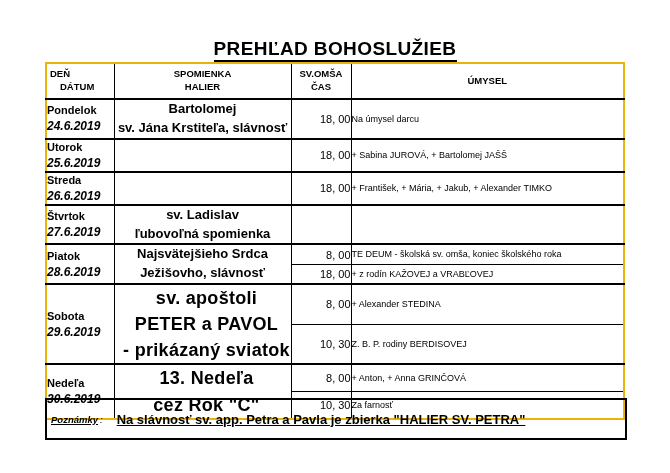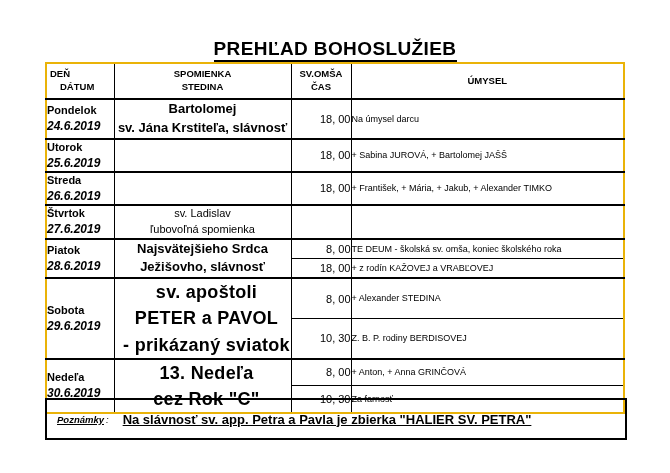--- a/index.html
+++ b/index.html
@@ -100,21 +100,21 @@
   
   .mem-cell {
     text-align: center;
     padding: 1px 4px;
     line-height: 1.45;
     border-right: 2px solid #000;
   }
   .mem-line { white-space: nowrap; }
   .mem-big     { font-size: 13px; font-weight: bold; }
   .mem-xl      { font-size: 18px; font-weight: bold; letter-spacing: 0.3px; margin-left: 8px; }
-  .mem-small   { font-size: 11px;  font-weight: normal; }
+  .mem-small   { font-size: 13px;  font-weight: bold; }
   .mem-right   { text-align: center; }
 
   
   .time-cell {
     text-align: right;
     font-size: 11px;
     font-weight: bold;
     border-right: 2px solid #000;
     white-space: nowrap;
   }
@@ -148,21 +148,21 @@
     height: 38px;
     border: 2px solid #000;
     display: flex;
     align-items: center;
   }
   .notes-label {
     font-size: 9.5px;
     font-style: italic;
     font-weight: bold;
     text-decoration: underline;
-    margin-left: 10px;
+    margin-left: 4px;
     white-space: nowrap;
   }
   .notes-colon {
     font-size: 9.5px;
     font-style: italic;
     margin-left: 2px;
     margin-right: 14px;
   }
   .notes-text {
     font-size: 13px;
@@ -188,21 +188,21 @@
         <col class="col-int">
     </colgroup>
     <tbody id="table-body">
       <tr class="hdr">
         <td class="h-day">
           <div class="l1">DEŇ</div>
           <div class="l2">DÁTUM</div>
         </td>
         <td>
           <div>SPOMIENKA</div>
-          <div>STEDINA</div>
+          <div>HALIER</div>
         </td>
         <td>
           <div>SV.OMŠA</div>
           <div>ČAS</div>
         </td>
         <td>ÚMYSEL</td>
       </tr>
     <tr class="row-strong">
           <td class="day-cell r-tall" rowspan="1">
             <div class="day-name">Pondelok</div>

